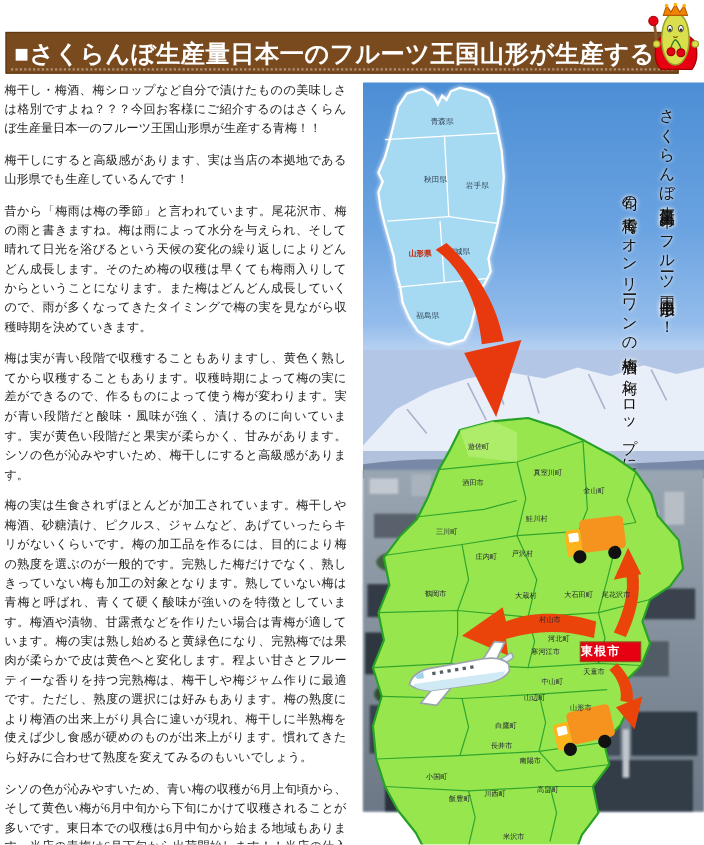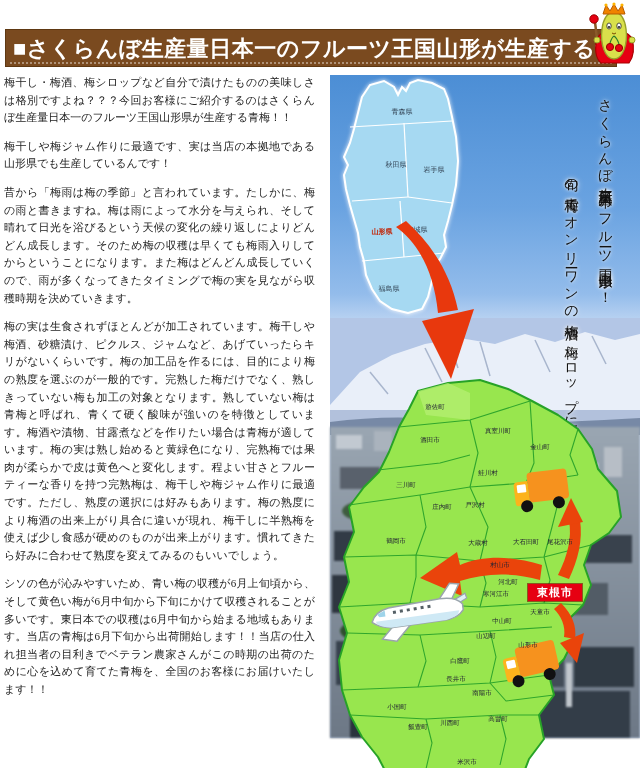--- a/index.html
+++ b/index.html
@@ -32,21 +32,21 @@
     text-shadow:0 0 3px rgba(255,255,255,.85),0 0 6px rgba(255,255,255,.6);}
   .v1{left:266px;top:14px;}
   .v2{left:232px;top:92px;}
   
   .mlabel{position:absolute;transform:translate(-50%,-50%);font-size:6.5px;line-height:1;
     color:#223;font-family:"Liberation Sans","DejaVu Sans",sans-serif;white-space:nowrap;}
   .plabel{position:absolute;transform:translate(-50%,-50%);font-size:7px;line-height:1;
     color:#345;font-family:"Liberation Sans","DejaVu Sans",sans-serif;white-space:nowrap;}
   .plabel.hl{color:#c22000;font-weight:bold;}
   .citytag{position:absolute;left:198px;top:509px;width:54px;height:17px;background:#e60012;
-    color:#fff;font-weight:bold;font-size:11px;text-align:center;line-height:17px;
+    color:#fff;font-weight:bold;font-size:11px;text-align:left;line-height:17px;
     box-shadow:0 0 0 1px rgba(120,0,0,.6);letter-spacing:1px;}
 </style>
 </head>
 <body>
 
 <div id="page">
 
   <div class="titlebar">
     <span class="t">■さくらんぼ生産量日本一のフルーツ王国山形が生産する青梅！！</span>
   </div>
@@ -67,22 +67,23 @@
     <path d="M24,31 Q26,33 28,31" fill="none" stroke="#7a4a00" stroke-width="1"></path>
     <path d="M22,41 Q24,35 26,34 M31,42 Q29,36 26,34" fill="none" stroke="#2a7a2a" stroke-width="1.2"></path>
     <circle cx="22" cy="45" r="3.6" fill="#e60012" stroke="#990000"></circle>
     <circle cx="31" cy="46" r="3.6" fill="#e60012" stroke="#990000"></circle>
     <circle cx="9" cy="38" r="3" fill="#d9e04b" stroke="#97a02a"></circle>
     <circle cx="44" cy="38" r="3" fill="#d9e04b" stroke="#97a02a"></circle>
   </svg>
 
   <div class="article">
     <p>梅干し・梅酒、梅シロップなど自分で漬けたものの美味しさは格別ですよね？？？今回お客様にご紹介するのはさくらんぼ生産量日本一のフルーツ王国山形県が生産する青梅！！</p>
-    <p>梅干しや梅ジャム作りに最適です、実は当店の本拠地である山形県でも生産しているんです！</p>
-    <p>昔から「梅雨は梅の季節」と言われています。たしかに、梅の雨と書きますね。梅は雨によって水分を与えられ、そして晴れて日光を浴びるという天候の変化の繰り返しによりどんどん成長します。そのため梅の収穫は早くても梅雨入りしてからということになります。また梅はどんどん成長していくので、雨が多くなってきたタイミングで梅の実を見ながら収穫時期を決めていきます。</p>
+    <p>梅干しにすると高級感があります、実は当店の本拠地である山形県でも生産しているんです！</p>
+    <p>昔から「梅雨は梅の季節」と言われています。尾花沢市、梅の雨と書きますね。梅は雨によって水分を与えられ、そして晴れて日光を浴びるという天候の変化の繰り返しによりどんどん成長します。そのため梅の収穫は早くても梅雨入りしてからということになります。また梅はどんどん成長していくので、雨が多くなってきたタイミングで梅の実を見ながら収穫時期を決めていきます。</p>
+    <p>梅は実が青い段階で収穫することもありますし、黄色く熟してから収穫することもあります。収穫時期によって梅の実に差ができるので、作るものによって使う梅が変わります。実が青い段階だと酸味・風味が強く、漬けるのに向いています。実が黄色い段階だと果実が柔らかく、甘みがあります。シソの色が沁みやすいため、梅干しにすると高級感があります。</p>
     <p>梅の実は生食されずほとんどが加工されています。梅干しや梅酒、砂糖漬け、ピクルス、ジャムなど、あげていったらキリがないくらいです。梅の加工品を作るには、目的により梅の熟度を選ぶのが一般的です。完熟した梅だけでなく、熟しきっていない梅も加工の対象となります。熟していない梅は青梅と呼ばれ、青くて硬く酸味が強いのを特徴としています。梅酒や漬物、甘露煮などを作りたい場合は青梅が適しています。梅の実は熟し始めると黄緑色になり、完熟梅では果肉が柔らかで皮は黄色へと変化します。程よい甘さとフルーティーな香りを持つ完熟梅は、梅干しや梅ジャム作りに最適です。ただし、熟度の選択には好みもあります。梅の熟度により梅酒の出来上がり具合に違いが現れ、梅干しに半熟梅を使えば少し食感が硬めのものが出来上がります。慣れてきたら好みに合わせて熟度を変えてみるのもいいでしょう。</p>
     <p>シソの色が沁みやすいため、青い梅の収穫が6月上旬頃から、そして黄色い梅が6月中旬から下旬にかけて収穫されることが多いです。東日本での収穫は6月中旬から始まる地域もあります。当店の青梅は6月下旬から出荷開始します！！当店の仕入れ担当者の目利きでベテラン農家さんがこの時期の出荷のために心を込めて育てた青梅を、全国のお客様にお届けいたします！！</p>
   </div>
 
   <div class="visual">
 
     <div class="photo">
       <svg class="mountains" viewBox="0 0 310 125" preserveAspectRatio="none">
         <rect x="0" y="8" width="310" height="117" fill="#b3c6e6"></rect>
         <path d="M0,95 L30,62 L62,45 L95,34 L130,28 L165,34 L195,24 L225,32 L255,22 L285,30 L310,24 L310,125 L0,125 Z" fill="#e9eff9"></path>

